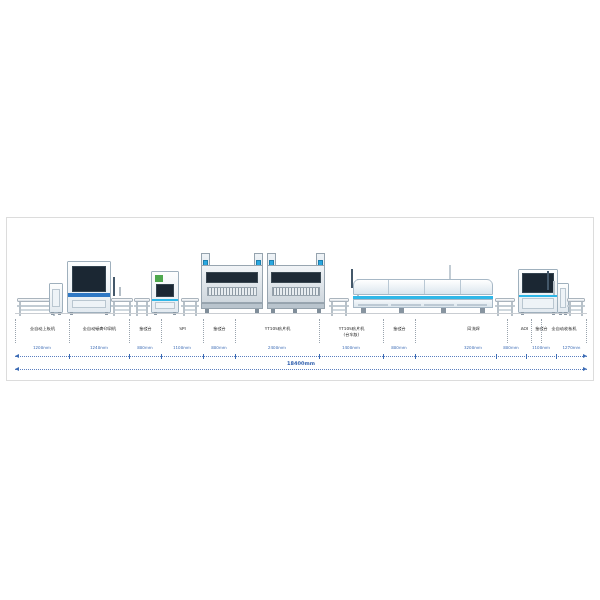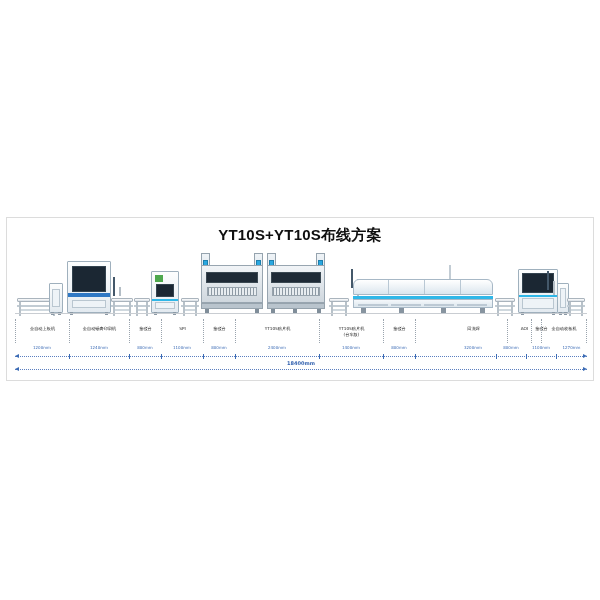--- a/index.html
+++ b/index.html
@@ -119,21 +119,20 @@
     border-top:2px solid transparent;border-bottom:2px solid transparent;}
   .total .arw.l{left:0;border-right:4px solid #3b6bb5;}
   .total .arw.r{right:0;border-left:4px solid #3b6bb5;}
 </style>
 </head>
 <body>
 
 <div class="page">
   <div class="diagram">
 
-    <div class="title">YT10S+YT10S布线方案</div>
 
     <div class="line">
 
       <div class="station conv" style="left:2px;width:40px;height:26px;">
         <span class="top"></span>
           <span class="rail"></span>
           <span class="shelf"></span>
         <span class="leg l"></span>
           <span class="leg r"></span>
       </div>

